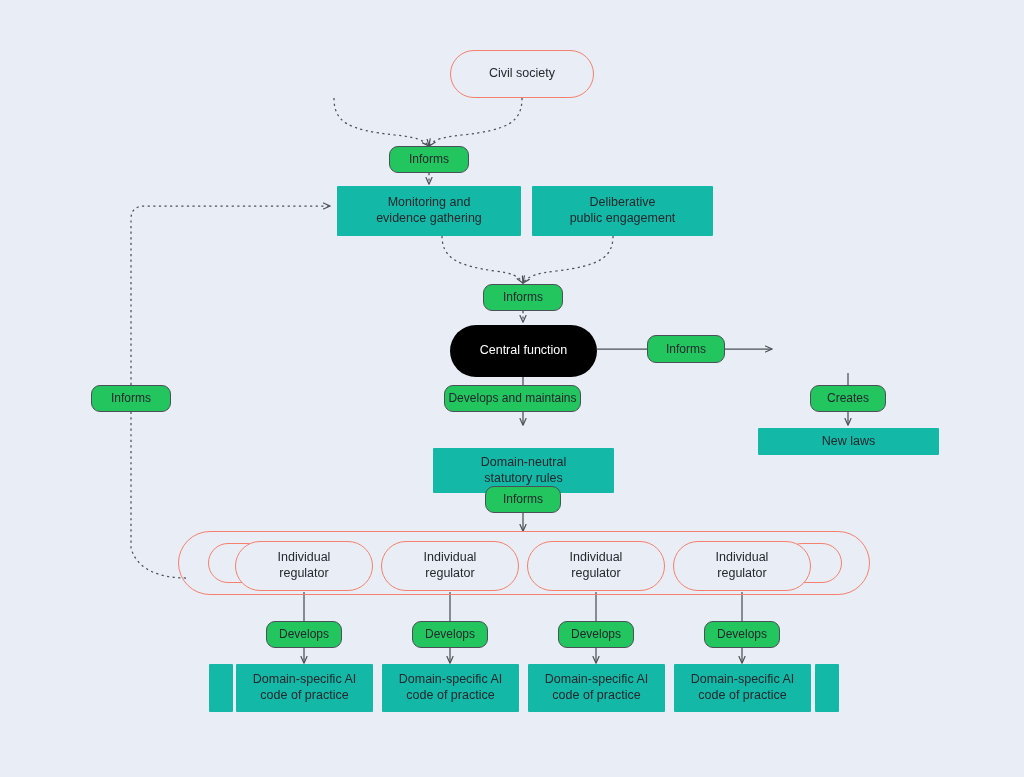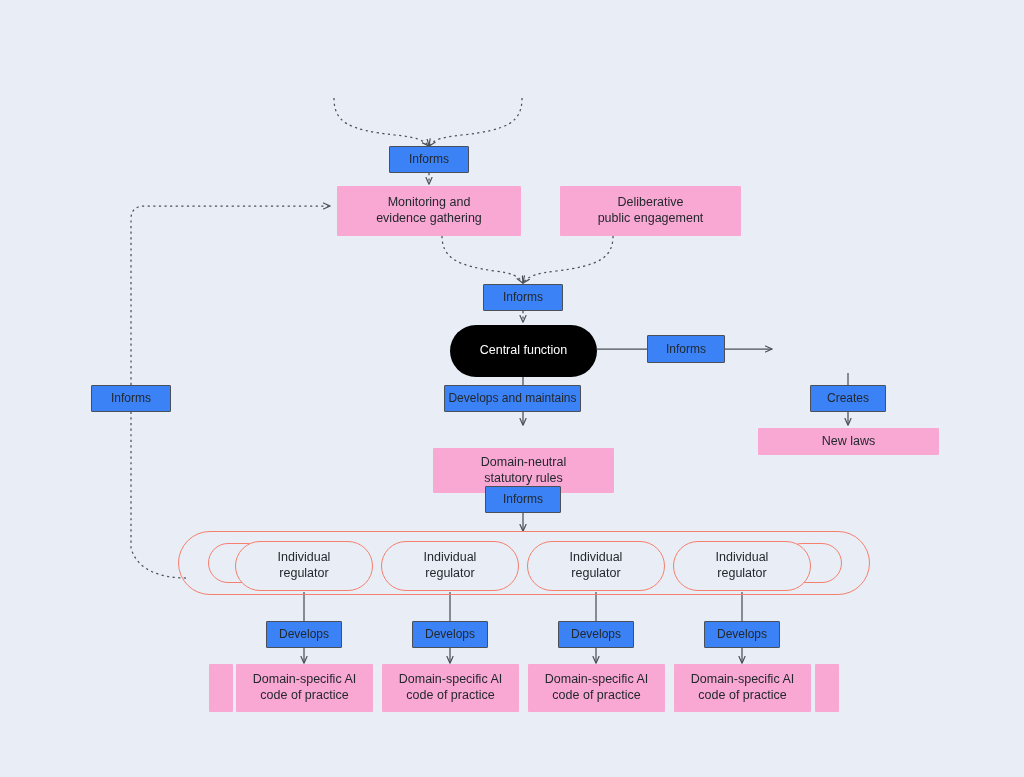--- a/index.html
+++ b/index.html
@@ -49,27 +49,27 @@
   .pill-filled {
     border-radius: 999px;
     background: #000000;
     color: #ffffff;
     font-size: 12.5px;
     border: none;
   }
   
   .labelbox {
     border: 1.3px solid #4b5057;
-    background: #3b82f6;
+    background: #22c55e;
     font-size: 12px;
-    border-radius: 1px;
+    border-radius: 9px;
   }
   
   .block {
-    background: #f9a8d4;
+    background: #14b8a6;
     font-size: 12.5px;
     border-radius: 1px;
   }
   .block.partial { }
   .two-line { white-space: pre-line; }
   
   .group-frame {
     position: absolute;
     box-sizing: border-box;
     border: 1.6px solid #f5806e;
@@ -134,27 +134,28 @@
       <path d="M186,578 C160,578 137,570 131,548 L131,412" stroke-dasharray="2.2 3.4"></path>
       <path d="M131,385 L131,219 C131,209 137,206 146,206 L330,206" stroke-dasharray="2.2 3.4" marker-end="url(#ah-dash)"></path>
     </g>
   </svg>
 
   <div class="group-frame" style="left:178px; top:531px; width:692px; height:64px;"></div>
   <div class="group-frame" style="left:208px; top:543px; width:60px; height:40px;"></div>
   <div class="group-frame" style="left:782px; top:543px; width:60px; height:40px;"></div>
 
 
+  <div class="node pill" style="left:450px; top:50px; width:144px; height:48px;">Civil society</div>
 
   <div class="node labelbox" style="left:389px; top:146px; width:80px; height:27px;">Informs</div>
 
   <div class="node block two-line" style="left:337px; top:186px; width:184px; height:50px;">Monitoring and
 evidence gathering</div>
 
-  <div class="node block two-line" style="left:532px; top:186px; width:181px; height:50px;margin-left:28px;">Deliberative
+  <div class="node block two-line" style="left:532px; top:186px; width:181px; height:50px;">Deliberative
 public engagement</div>
 
   <div class="node labelbox" style="left:483px; top:284px; width:80px; height:27px;">Informs</div>
 
   <div class="node pill-filled" style="left:450px; top:325px; width:147px; height:52px;">Central function</div>
 
   <div class="node labelbox" style="left:647px; top:335px; width:78px; height:28px;">Informs</div>
 
 
   <div class="node labelbox" style="left:810px; top:385px; width:76px; height:27px;">Creates</div>

